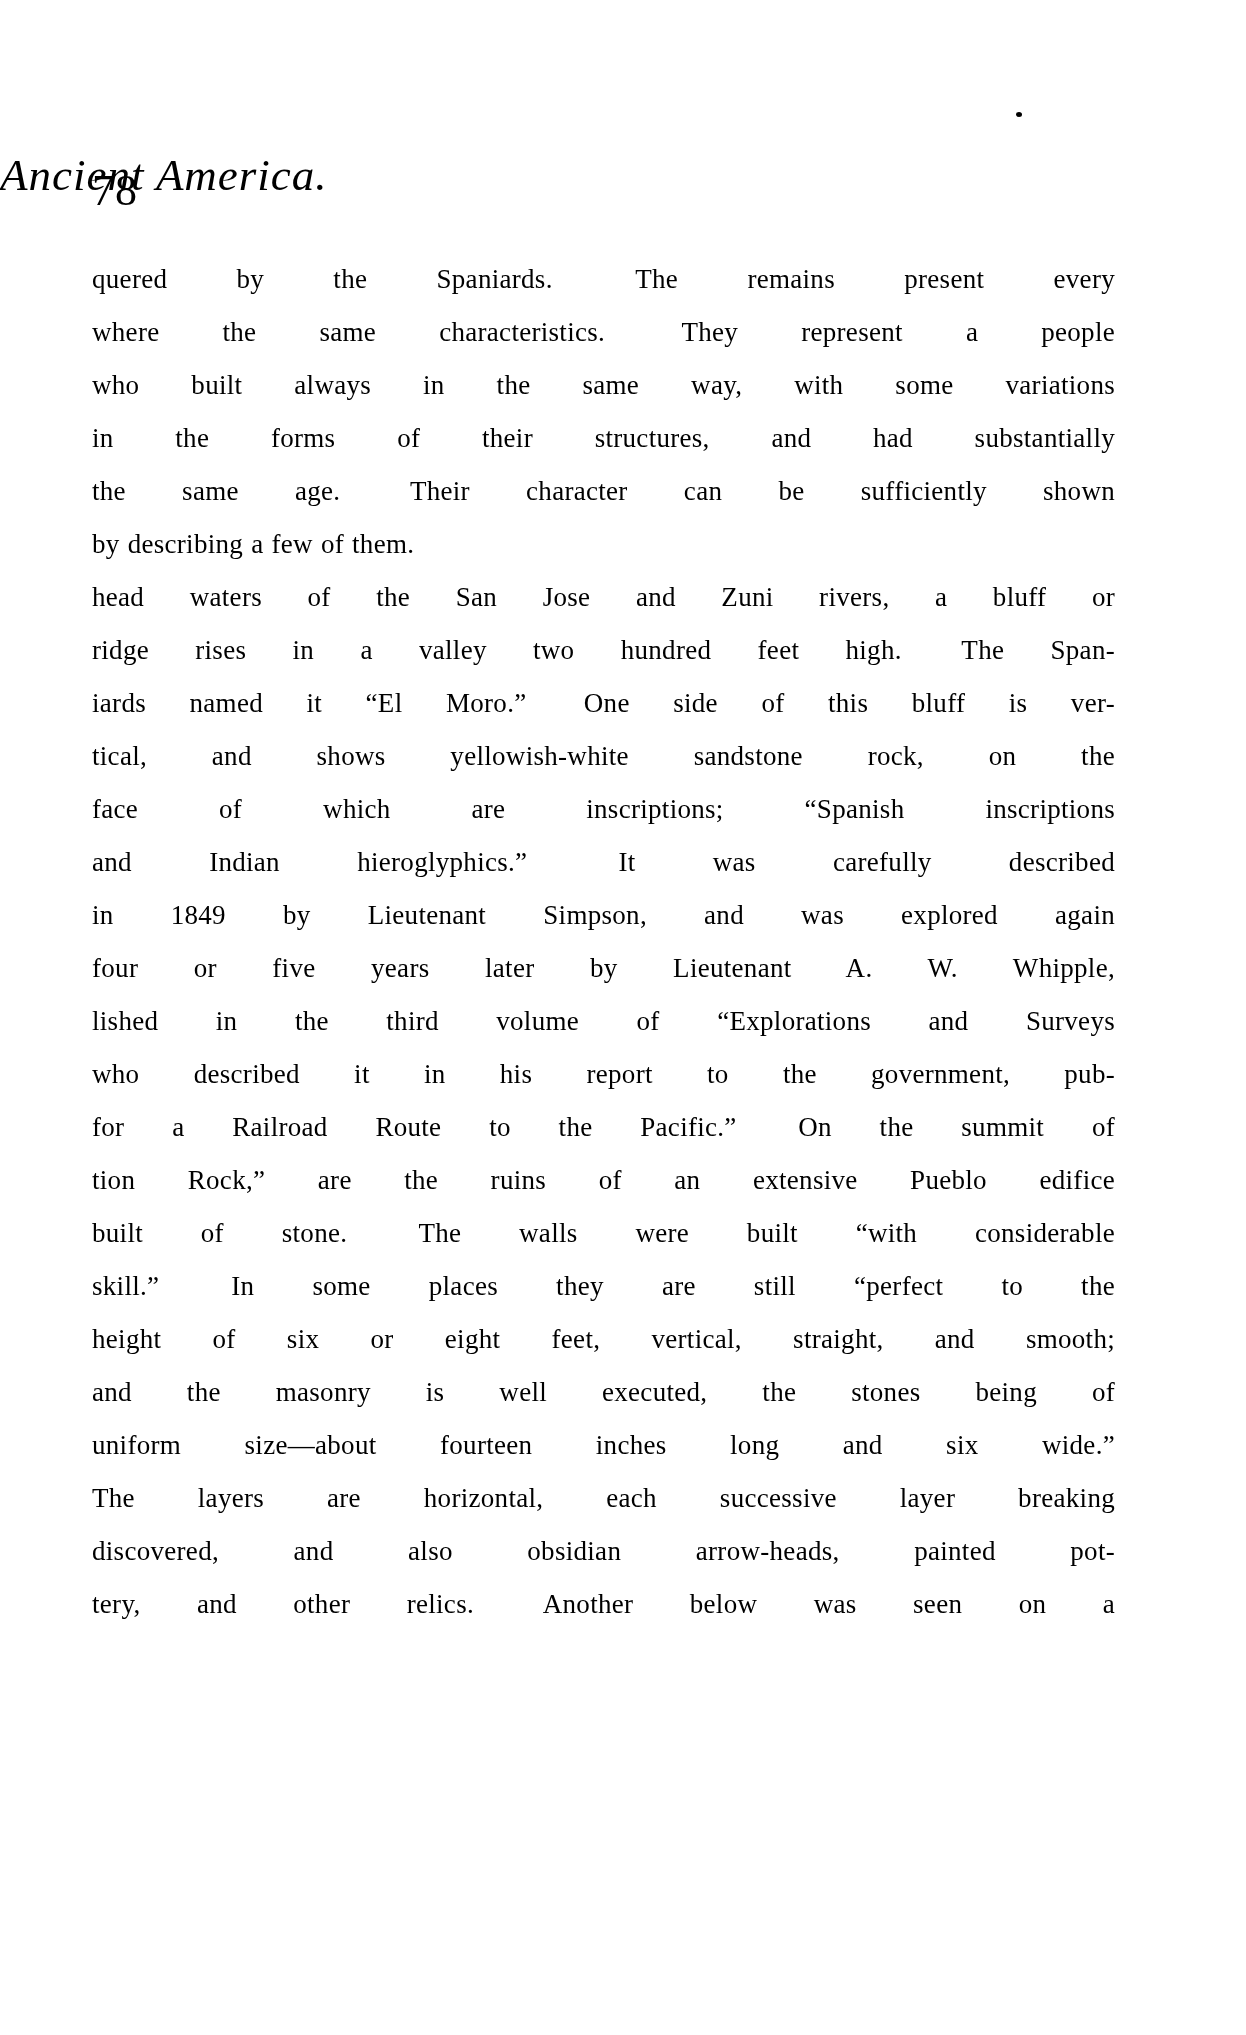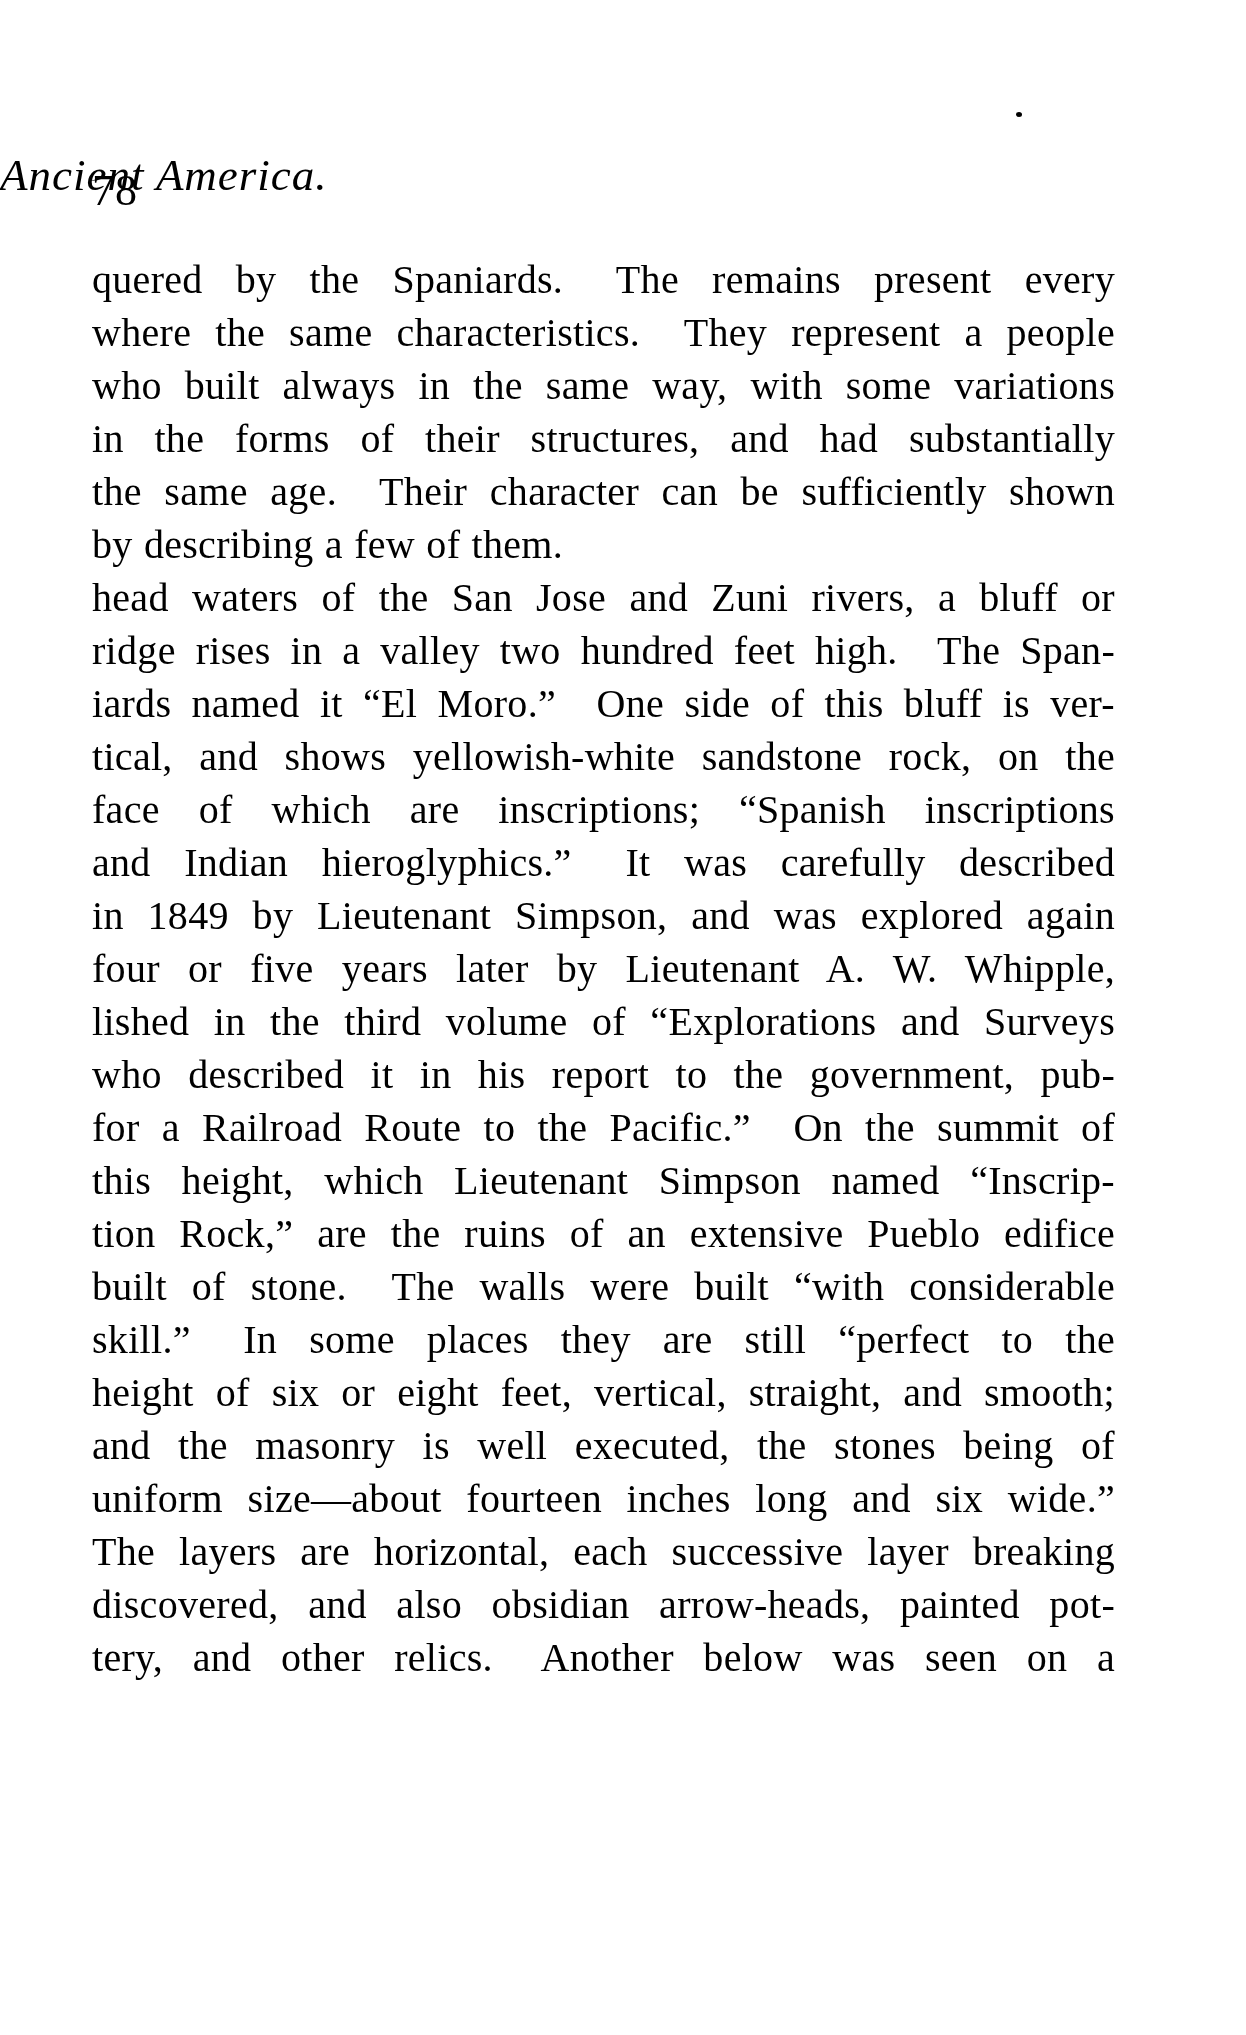--- a/index.html
+++ b/index.html
@@ -38,21 +38,21 @@
     font-style: italic;
     font-size: 45px;
     line-height: 50px;
     letter-spacing: 1px;
   }
   .page-text {
     position: absolute;
     top: 253px;
     left: 92px;
     width: 1023px;
-    font-size: 40px;
+    font-size: 27px;
     line-height: 53px;
     letter-spacing: 0.3px;
     word-spacing: 1px;
   }
   .line {
     text-align: justify;
     text-align-last: justify;
     white-space: normal;
   }
   .line.para-end {
@@ -94,21 +94,20 @@
     <div class="line">ridge rises in a valley two hundred feet high.  The Span-</div>
     <div class="line">iards named it “El Moro.”  One side of this bluff is ver-</div>
     <div class="line">tical, and shows yellowish-white sandstone rock, on the</div>
     <div class="line">face of which are inscriptions; “Spanish inscriptions</div>
     <div class="line">and Indian hieroglyphics.”  It was carefully described</div>
     <div class="line">in 1849 by Lieutenant Simpson, and was explored again</div>
     <div class="line">four or five years later by Lieutenant A. W. Whipple,</div>
     <div class="line">lished in the third volume of “Explorations and Surveys</div>
     <div class="line">who described it in his report to the government, pub-</div>
     <div class="line">for a Railroad Route to the Pacific.”  On the summit of</div>
-    <div class="line">this height, which Lieutenant Simpson named “Inscrip-</div>
     <div class="line">tion Rock,” are the ruins of an extensive Pueblo edifice</div>
     <div class="line">built of stone.  The walls were built “with considerable</div>
     <div class="line">skill.”  In some places they are still “perfect to the</div>
     <div class="line">height of six or eight feet, vertical, straight, and smooth;</div>
     <div class="line">and the masonry is well executed, the stones being of</div>
     <div class="line">uniform size—about fourteen inches long and six wide.”</div>
     <div class="line">The layers are horizontal, each successive layer breaking</div>
     <div class="line">discovered, and also obsidian arrow-heads, painted pot-</div>
     <div class="line">tery, and other relics.  Another below was seen on a</div>
   </div>

